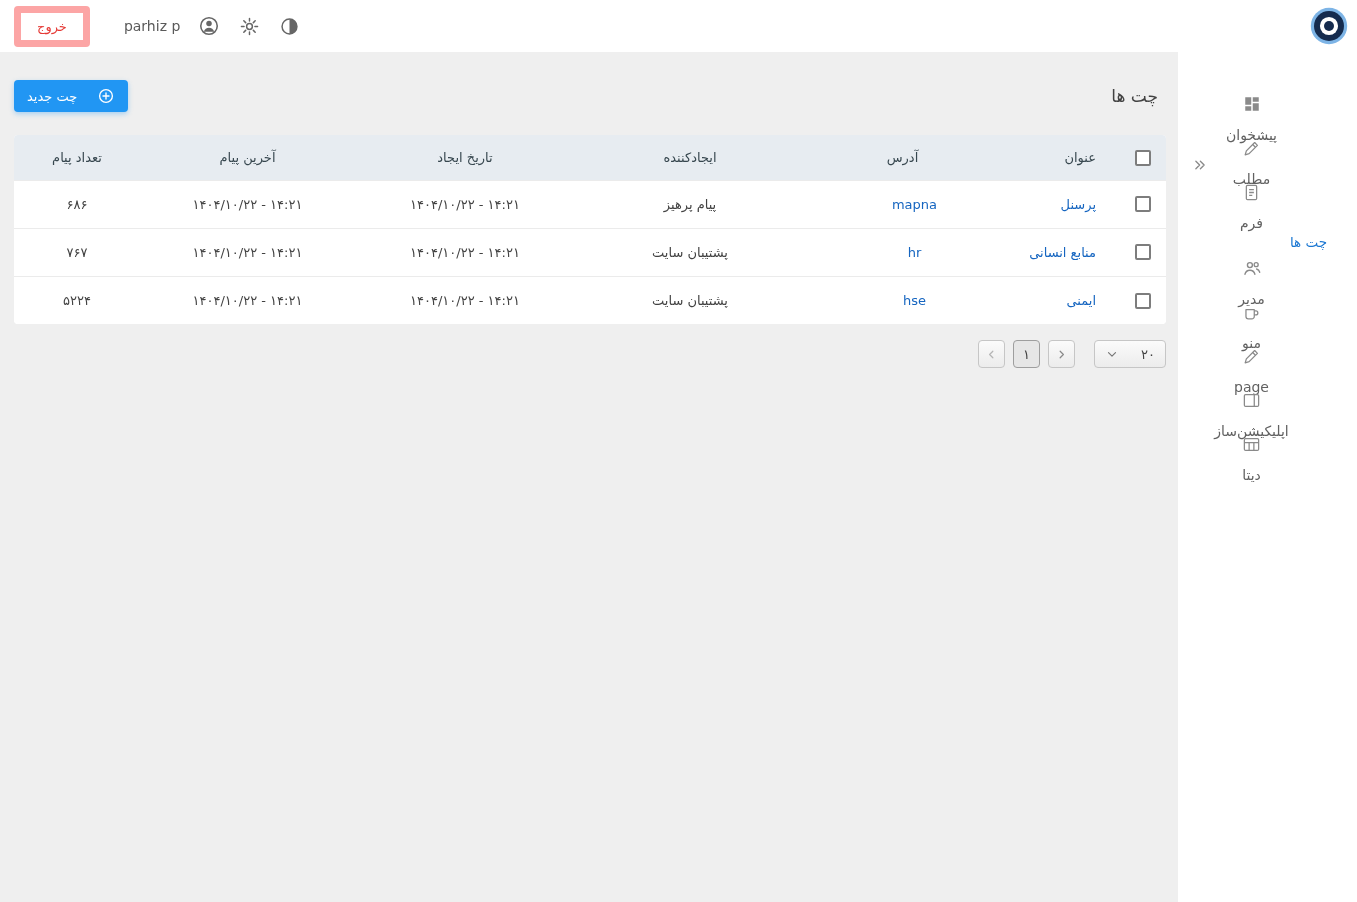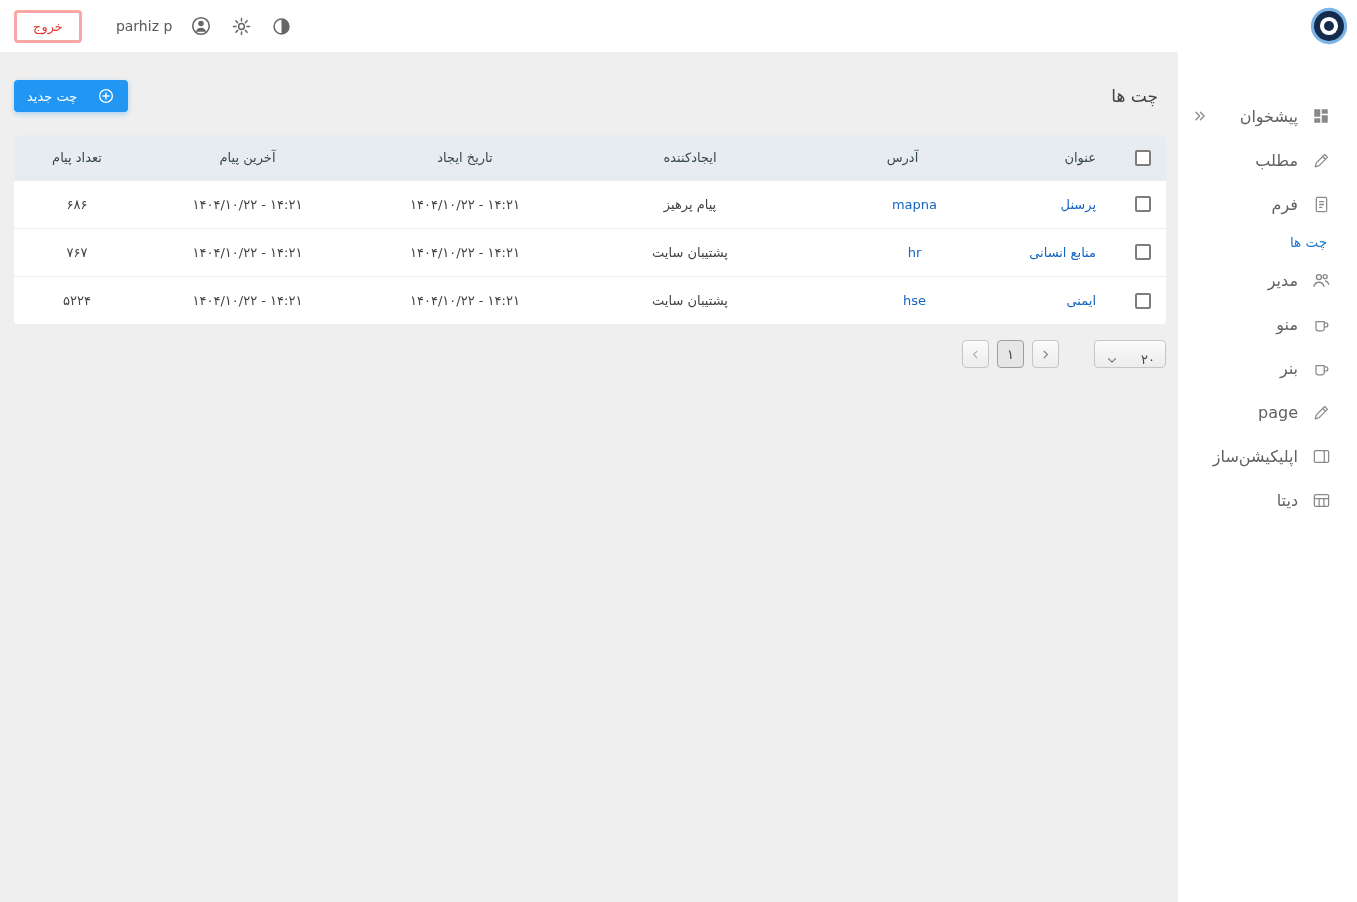--- a/index.html
+++ b/index.html
@@ -16,32 +16,32 @@
     height:52px; background:#ffffff;
     display:flex; align-items:center; justify-content:space-between;
     padding:0 8px 0 14px;
   }
   .logo { width:40px; height:40px; display:flex; align-items:center; justify-content:center; cursor:pointer; }
   .user-area { display:flex; align-items:center; gap:18px; }
   .hicon { width:22px; height:22px; display:flex; align-items:center; justify-content:center; cursor:pointer; }
   .username { font-size:14px; color:#5a5a5a; font-weight:500; }
   .logout {
     margin-inline-start:16px;
-    background:#fff; border:3px solid #fca5a5; color:#e53935;
+    background:#fff; border:7px solid #fca5a5; color:#e53935;
     border-radius:4px; padding:6px 16px; font-size:13px; cursor:pointer;
     font-family:inherit;
   }
   
   .content { display:flex; height:850px; }
   .sidebar { width:179px; background:#ffffff; padding-top:42px; flex-shrink:0; }
   .main { flex:1; padding:28px 12px 0 14px; min-width:0; }
   
   .nav-item {
     height:44px; display:flex; align-items:center; gap:13px;
-    padding:0 26px 0 12px; color:#616161; font-size:16px; cursor:pointer;
+    padding:0 44px 0 12px; color:#616161; font-size:14px; cursor:pointer;flex-direction:column;
   }
   .nav-item .nicon { width:20px; height:20px; display:flex; align-items:center; justify-content:center; flex-shrink:0; }
   .nav-item.active { color:#1976d2; }
   .nav-sub {
     height:32px; display:flex; align-items:center;
     padding:0 30px 0 12px; font-size:13.5px; color:#1976d2; cursor:pointer;
   }
   .collapse { margin-inline-start:auto; width:20px; height:20px; display:flex; align-items:center; justify-content:center; cursor:pointer; }
   
   .page-head { display:flex; align-items:center; justify-content:space-between; padding:0 8px 0 0; }
@@ -65,22 +65,22 @@
     display:inline-block; width:16px; height:16px;
     border:2px solid #7d7d7d; border-radius:2px; background:#fff;
     vertical-align:middle; cursor:pointer;
   }
   .ltr { direction:ltr; unicode-bidi:embed; }
   
   .pagination { margin-top:16px; display:flex; align-items:center; gap:8px; justify-content:flex-start; }
   .pg-select {
     width:72px; height:28px; border:1px solid #c6c6c6; border-radius:4px;
     background:linear-gradient(#fbfbfb,#ececec);
-    display:flex; align-items:flex-end; justify-content:space-between;
-    padding:0 10px; font-size:13px; color:#424242; cursor:pointer;margin-left:16px;
+    display:flex; align-items:center; justify-content:space-between;
+    padding:0 10px; font-size:13px; color:#424242; cursor:pointer;
   }
   .pg-gap { width:3px; }
   .pg-btn {
     width:27px; height:28px; border:1px solid #c6c6c6; border-radius:4px;
     background:linear-gradient(#fbfbfb,#ececec);
     display:flex; align-items:center; justify-content:center;
     font-size:13px; color:#424242; cursor:pointer; font-family:inherit;
   }
   .pg-btn.current { background:#e6e6e6; border-color:#9e9e9e; }
 </style>
@@ -174,29 +174,20 @@
         <svg width="19" height="19" viewBox="0 0 24 24" fill="none" stroke="#8a8a8a" stroke-width="1.6" stroke-linejoin="round">
             <path d="M5 8.5h10.5V17a3 3 0 0 1-3 3H8a3 3 0 0 1-3-3z"></path>
             <path d="M15.5 10h2a2.5 2.5 0 0 1 0 5h-2"></path>
           </svg>
       </span>
       <span>منو</span>
     </div>
     <div class="nav-item">
       <span class="nicon">
         <svg width="19" height="19" viewBox="0 0 24 24" fill="none" stroke="#8a8a8a" stroke-width="1.6" stroke-linejoin="round">
-            <path d="M5 8.5h10.5V17a3 3 0 0 1-3 3H8a3 3 0 0 1-3-3z"></path>
-            <path d="M15.5 10h2a2.5 2.5 0 0 1 0 5h-2"></path>
-          </svg>
-      </span>
-      <span>بنر</span>
-    </div>
-    <div class="nav-item">
-      <span class="nicon">
-        <svg width="19" height="19" viewBox="0 0 24 24" fill="none" stroke="#8a8a8a" stroke-width="1.6" stroke-linejoin="round">
             <path d="M4 20l1.5-5L16 4.5l3.5 3.5L9 18.5 4 20z"></path>
             <path d="M13.5 7l3.5 3.5"></path>
           </svg>
       </span>
       <span>page</span>
     </div>
     <div class="nav-item">
       <span class="nicon">
         <svg width="19" height="19" viewBox="0 0 24 24" fill="none" stroke="#8a8a8a" stroke-width="1.6" stroke-linejoin="round">
             <rect x="3" y="4.5" width="18" height="15" rx="1.5"></rect>

